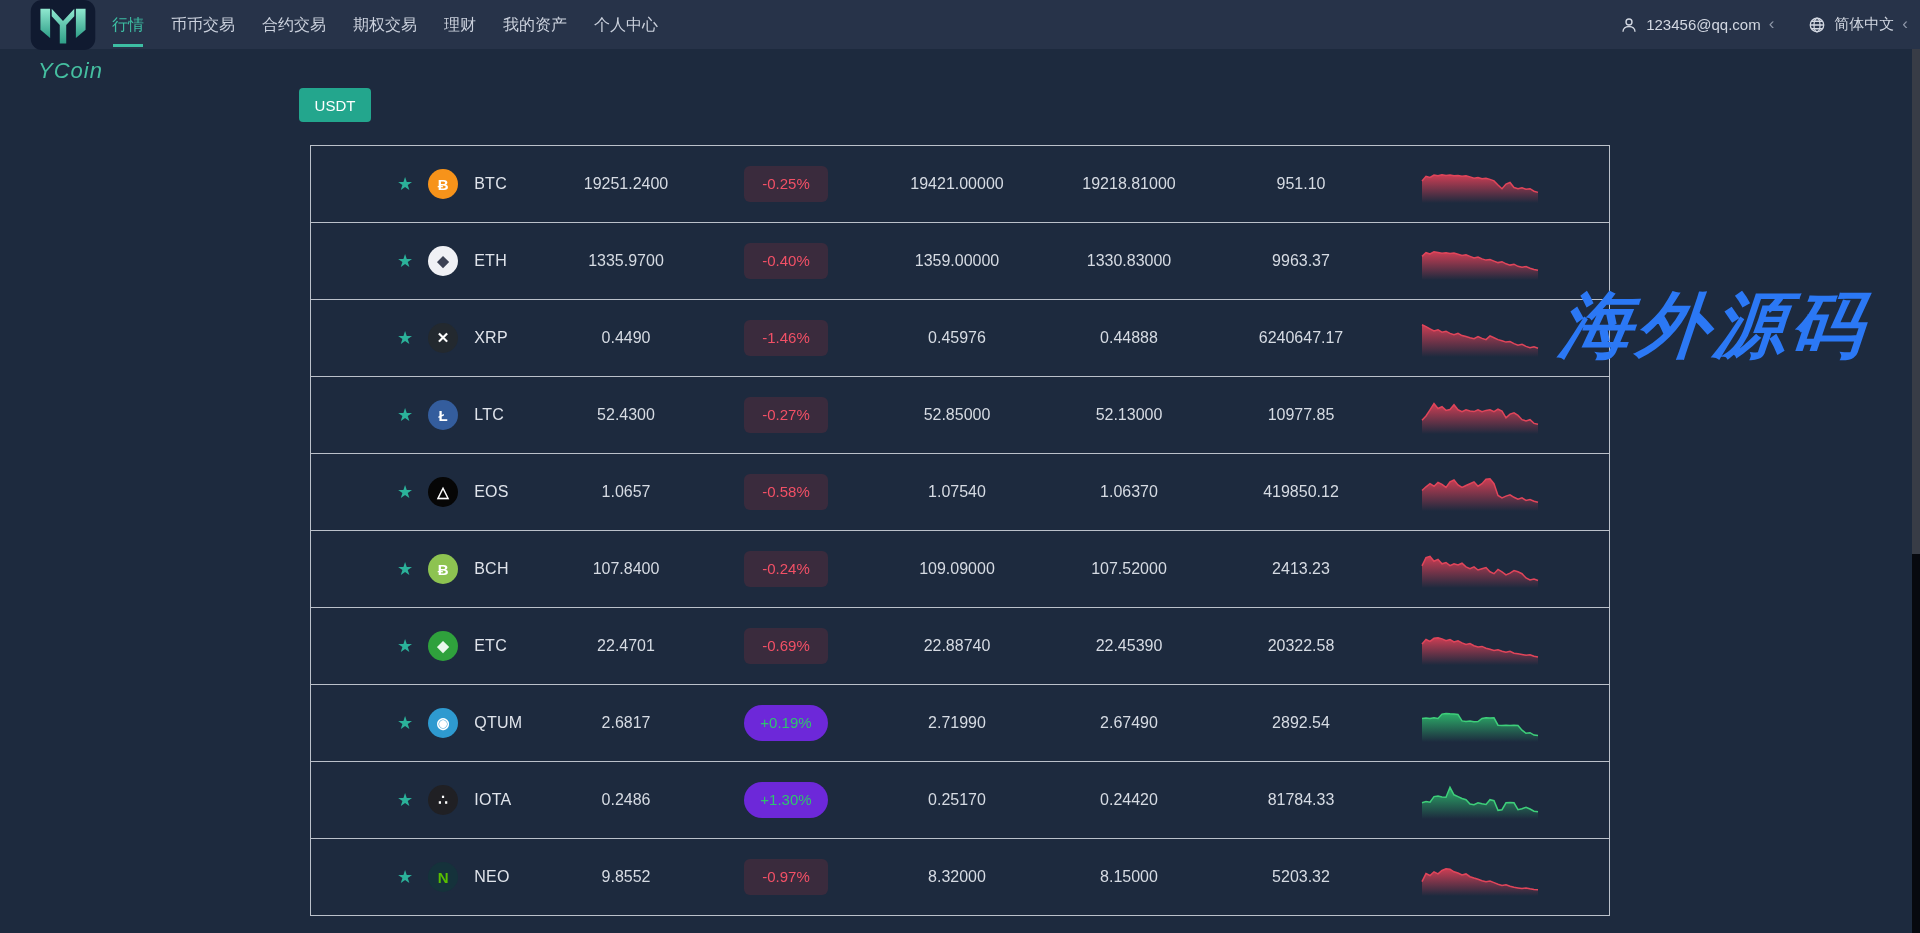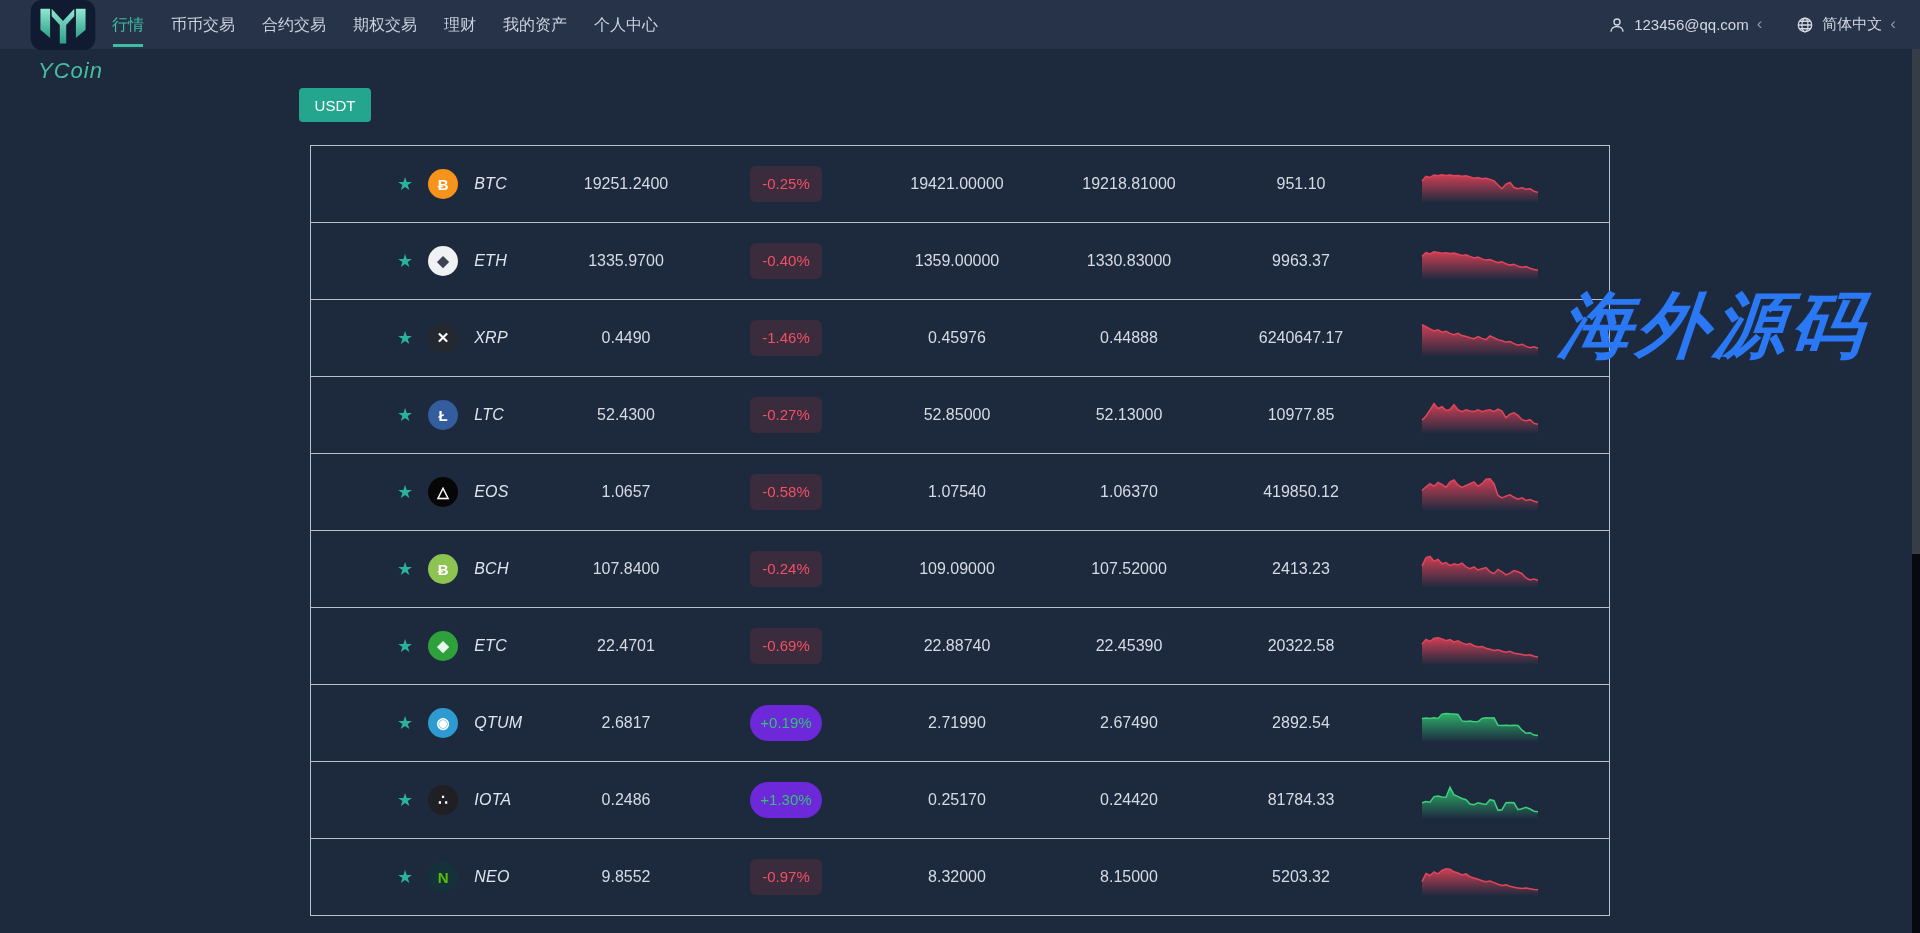--- a/index.html
+++ b/index.html
@@ -9,40 +9,40 @@
     font-family:"Liberation Sans", sans-serif;
   }
   
   .navbar{position:absolute;top:0;left:0;width:1920px;height:49px;background:#273349;display:flex;align-items:center;z-index:40;}
   .logo{position:absolute;left:30px;top:0;width:66px;height:50px;z-index:45;}
   .brand{position:absolute;left:38px;top:58px;font-size:22px;font-weight:normal;font-style:italic;color:#45BFA0;letter-spacing:1px;z-index:45;}
   .nav-menu{display:flex;margin-left:112px;gap:27px;height:49px;align-items:center;}
   .nav-item{position:relative;font-size:16px;color:#CBD1DD;height:49px;line-height:49px;cursor:pointer;}
   .nav-item.active{color:#3DBEA3;}
   .nav-item.active::after{content:"";position:absolute;left:50%;transform:translateX(-50%);bottom:2px;width:30px;height:3px;background:#3DBEA3;}
-  .nav-right{margin-left:auto;display:flex;align-items:center;margin-right:24px;color:#D3D8E2;font-size:15px;}
+  .nav-right{margin-left:auto;display:flex;align-items:center;margin-right:12px;color:#D3D8E2;font-size:15px;}
   .nav-right .grp{display:flex;align-items:center;gap:8px;}
   .lang-grp{margin-left:34px;}
   .chev{color:#8E97A8;font-size:17px;line-height:1;transform:translateY(-1px);}
   
   .usdt-btn{position:absolute;left:299px;top:88px;width:72px;height:34px;background:#23A68D;color:#fff;border:none;
     border-radius:4px;font-size:15px;display:flex;align-items:center;justify-content:center;cursor:pointer;z-index:5;
     font-family:"Liberation Sans", sans-serif;}
   .market-table{position:absolute;left:310px;top:145px;width:1298px;border:1px solid rgba(201,206,214,0.92);border-bottom:none;z-index:4;}
   .thead,.trow{display:grid;grid-template-columns:240px 150px 170px 172px 172px 172px 1fr;align-items:center;}
   .thead{height:40px;color:#C4CAD6;font-size:15px;}
   .th{text-align:center;}
   .trow{height:76px;border-bottom:1px solid rgba(201,206,214,0.92);}
   .cell{text-align:center;color:#D6DBE3;font-size:16px;}
   .cell-pair{display:flex;align-items:center;padding-left:86px;}
   .star{font-size:18px;color:#2BB29A;margin-right:15px;cursor:pointer;line-height:1;}
   .coin{width:30px;height:30px;border-radius:50%;display:flex;align-items:center;justify-content:center;
     font-size:15px;font-weight:bold;margin-right:16px;flex:0 0 auto;}
-  .pair-label{font-size:16px;color:#E0E4EB;letter-spacing:0.3px;font-style:italic;}
-  .badge{display:inline-block;width:72px;height:36px;line-height:36px;border-radius:6px;font-size:15px;text-align:center;}
+  .pair-label{font-size:16px;color:#E0E4EB;letter-spacing:0.3px;}
+  .badge{display:inline-block;width:84px;height:36px;line-height:36px;border-radius:6px;font-size:15px;text-align:center;}
   .badge.down{background:#3A2B3D;color:#F25066;}
   .badge.up{background:#6d28d9;color:#2FC46E;border-radius:18px;}
   .spark-wrap{display:flex;justify-content:center;transform:translateX(-18px);}
   .spark{width:120px;height:44px;display:block;}
   
   .watermark{position:absolute;left:1560px;top:278px;z-index:50;white-space:nowrap;
     font-family:"DejaVu Serif", serif;font-weight:bold;font-style:italic;
     font-size:72px;letter-spacing:5px;color:#2B78F5;transform:skewX(-5deg);}
   
   .scrollbar{position:absolute;right:0;top:49px;width:8px;height:884px;background:#07090f;z-index:60;}

